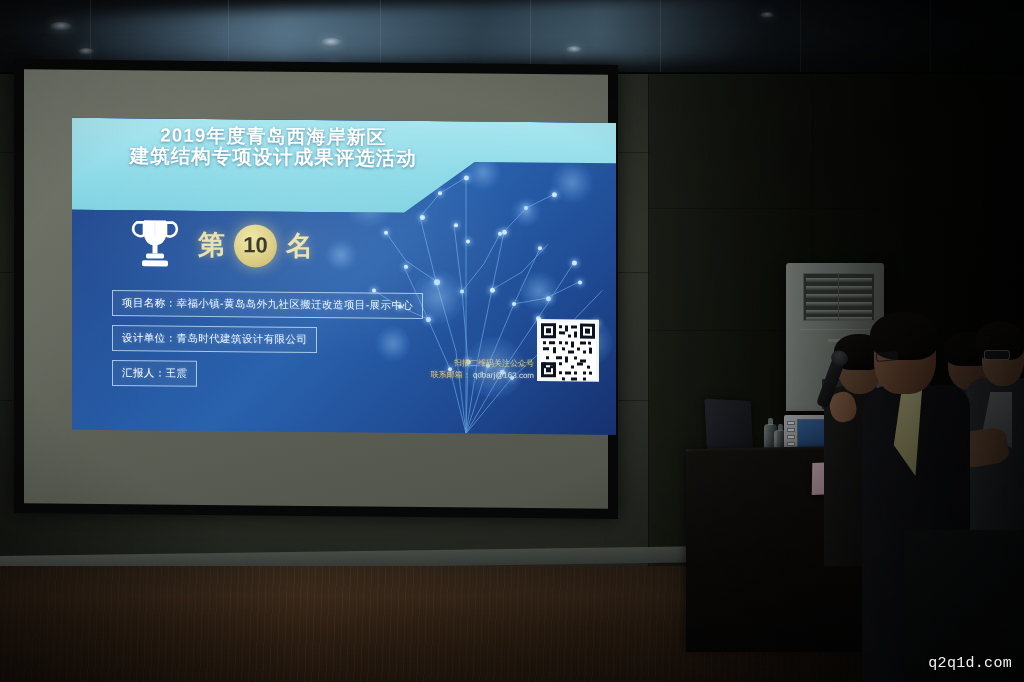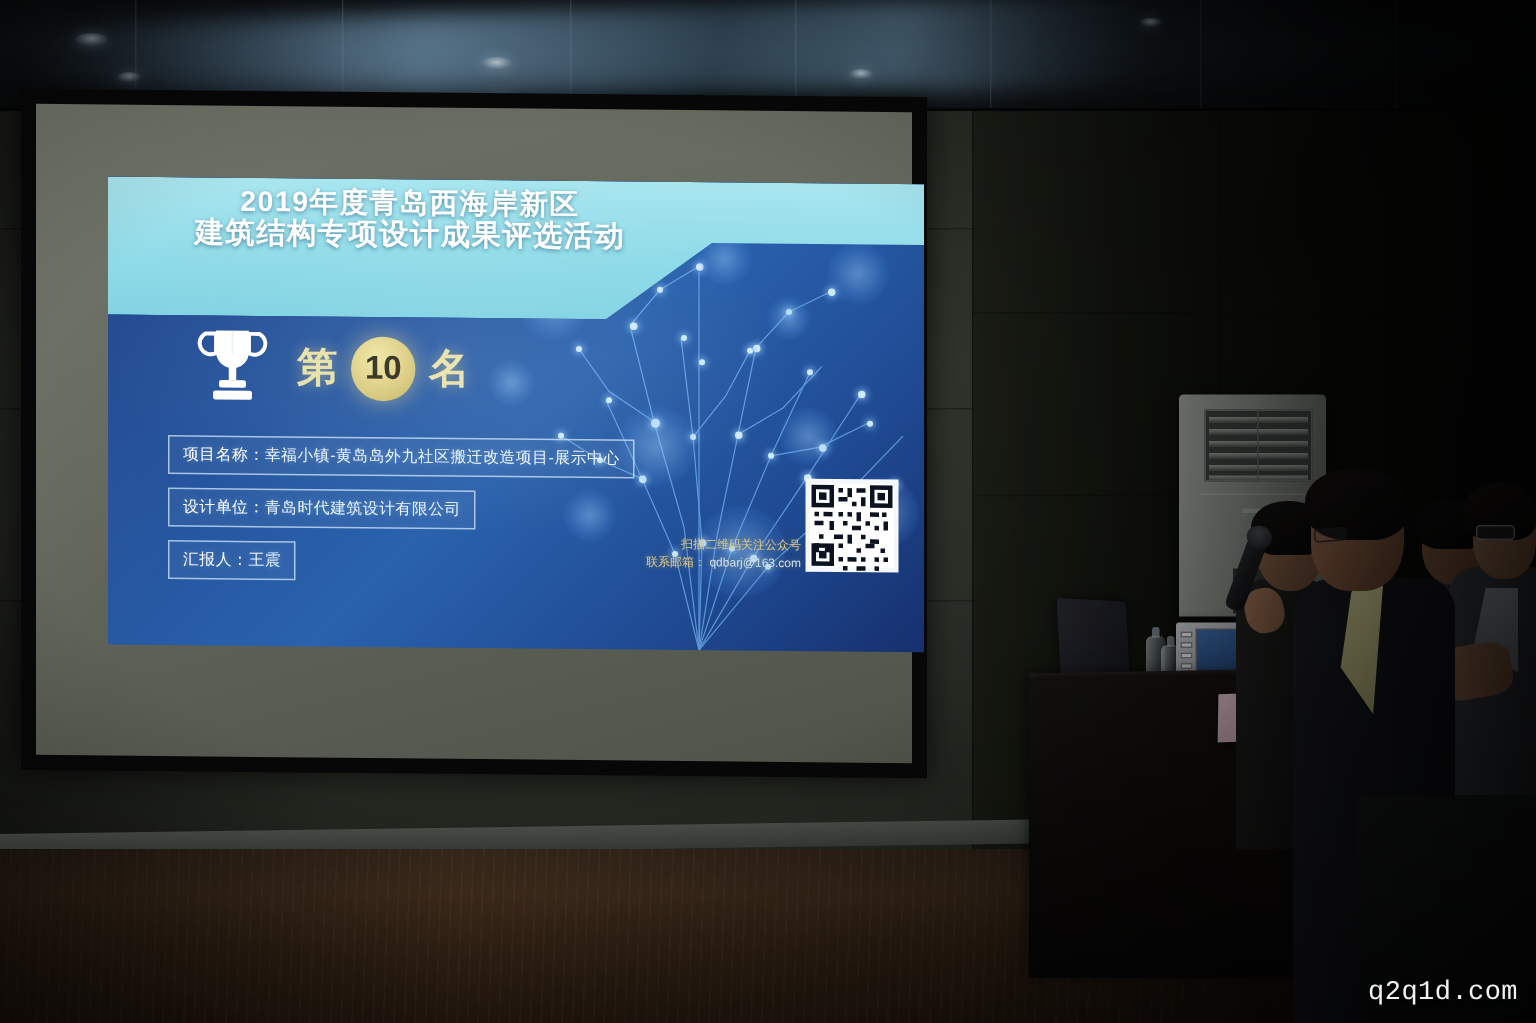--- a/index.html
+++ b/index.html
@@ -383,21 +383,21 @@
   }
   .frame-vignette {
     position:absolute; inset:0; pointer-events:none;
     background:radial-gradient(ellipse 85% 80% at 35% 45%, rgba(0,0,0,0) 40%, rgba(0,0,0,.55) 100%);
   }
 
   
   .watermark {
     position:absolute; right:12px; bottom:10px;
     color:#f2f2f2; font-family:"Liberation Mono","DejaVu Sans Mono",monospace;
-    font-size:18px; letter-spacing:.3px;
+    font-size:15px; letter-spacing:.3px;
     text-shadow:0 1px 3px rgba(0,0,0,.9);
   }
 </style>
 </head>
 <body>
 
 <div id="scene">
 
   <div class="ceiling">
     <div class="ceiling-beam"></div>

